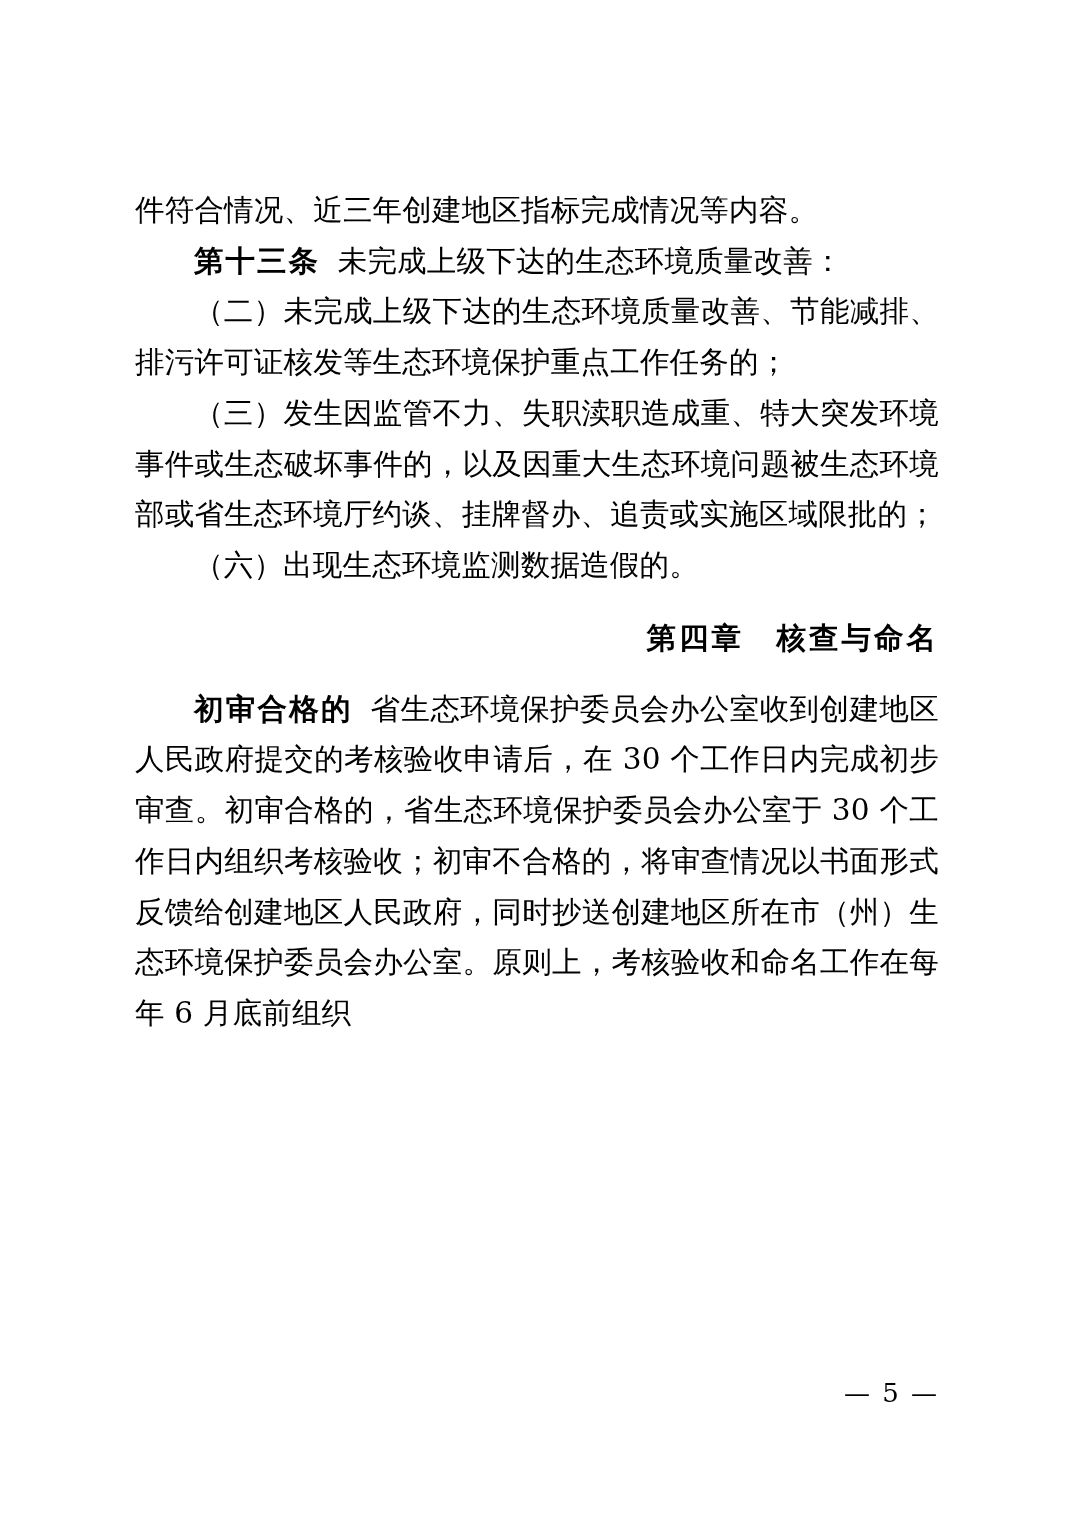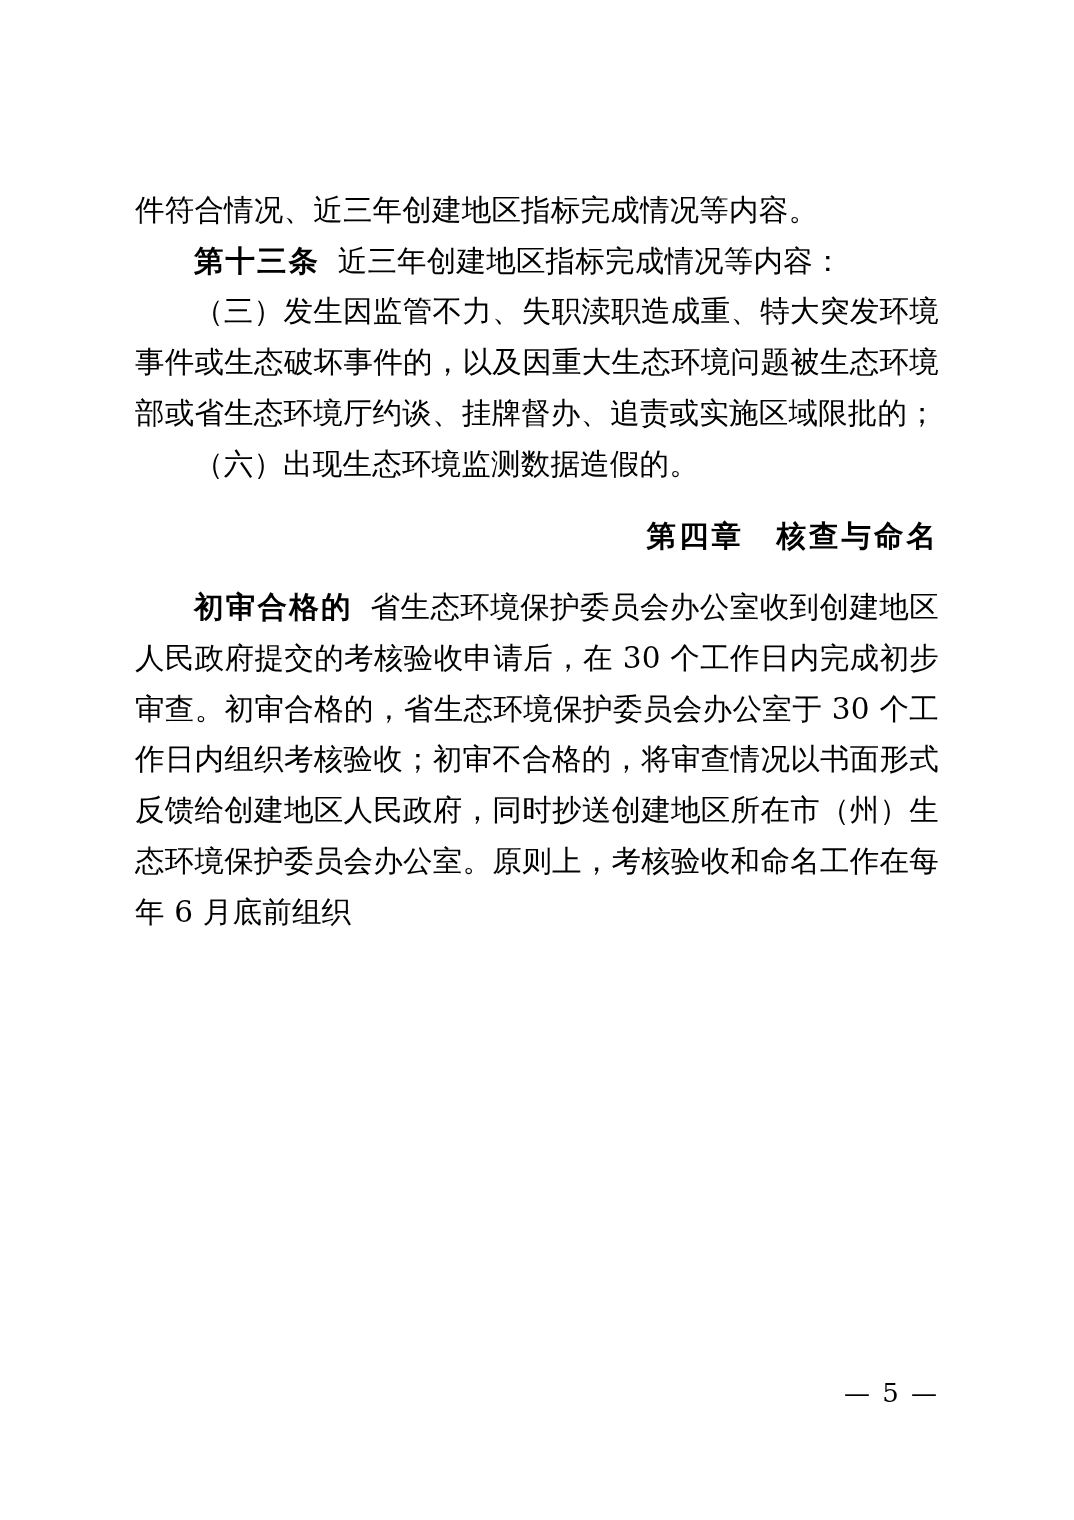--- a/index.html
+++ b/index.html
@@ -61,23 +61,24 @@
 </style>
 </head>
 <body>
 
 <div class="page">
 
   <div class="body-text">
 
     <p class="para noindent"><span>件符合情况、近三年创建地区指标完成情况等内容。</span></p>
 
-    <p class="para"><span class="article-head">第十三条</span><span class="gap-after-head"></span><span>近三年创建地区指标完成情况等内容：</span></p>
+    <p class="para"><span class="article-head">第十三条</span><span class="gap-after-head"></span><span>未完成上级下达的生态环境质量改善：</span></p>
 
 
+    <p class="para"><span>（二）未完成上级下达的生态环境质量改善、节能减排、排污许可证核发等生态环境保护重点工作任务的；</span></p>
 
     <p class="para"><span>（三）发生因监管不力、失职渎职造成重、特大突发环境事件或生态破坏事件的，以及因重大生态环境问题被生态环境部或省生态环境厅约谈、挂牌督办、追责或实施区域限批的；</span></p>
 
 
 
     <p class="para"><span>（六）出现生态环境监测数据造假的。</span></p>
 
     <div class="chapter-title">第四章　核查与命名</div>
 
     <p class="para"><span class="article-head">初审合格的</span><span class="gap-after-head"></span><span>省生态环境保护委员会办公室收到创建地区人民政府提交的考核验收申请后，在 30 个工作日内完成初步审查。初审合格的，省生态环境保护委员会办公室于 30 个工作日内组织考核验收；初审不合格的，将审查情况以书面形式反馈给创建地区人民政府，同时抄送创建地区所在市（州）生态环境保护委员会办公室。原则上，考核验收和命名工作在每年 6 月底前组织</span></p>

